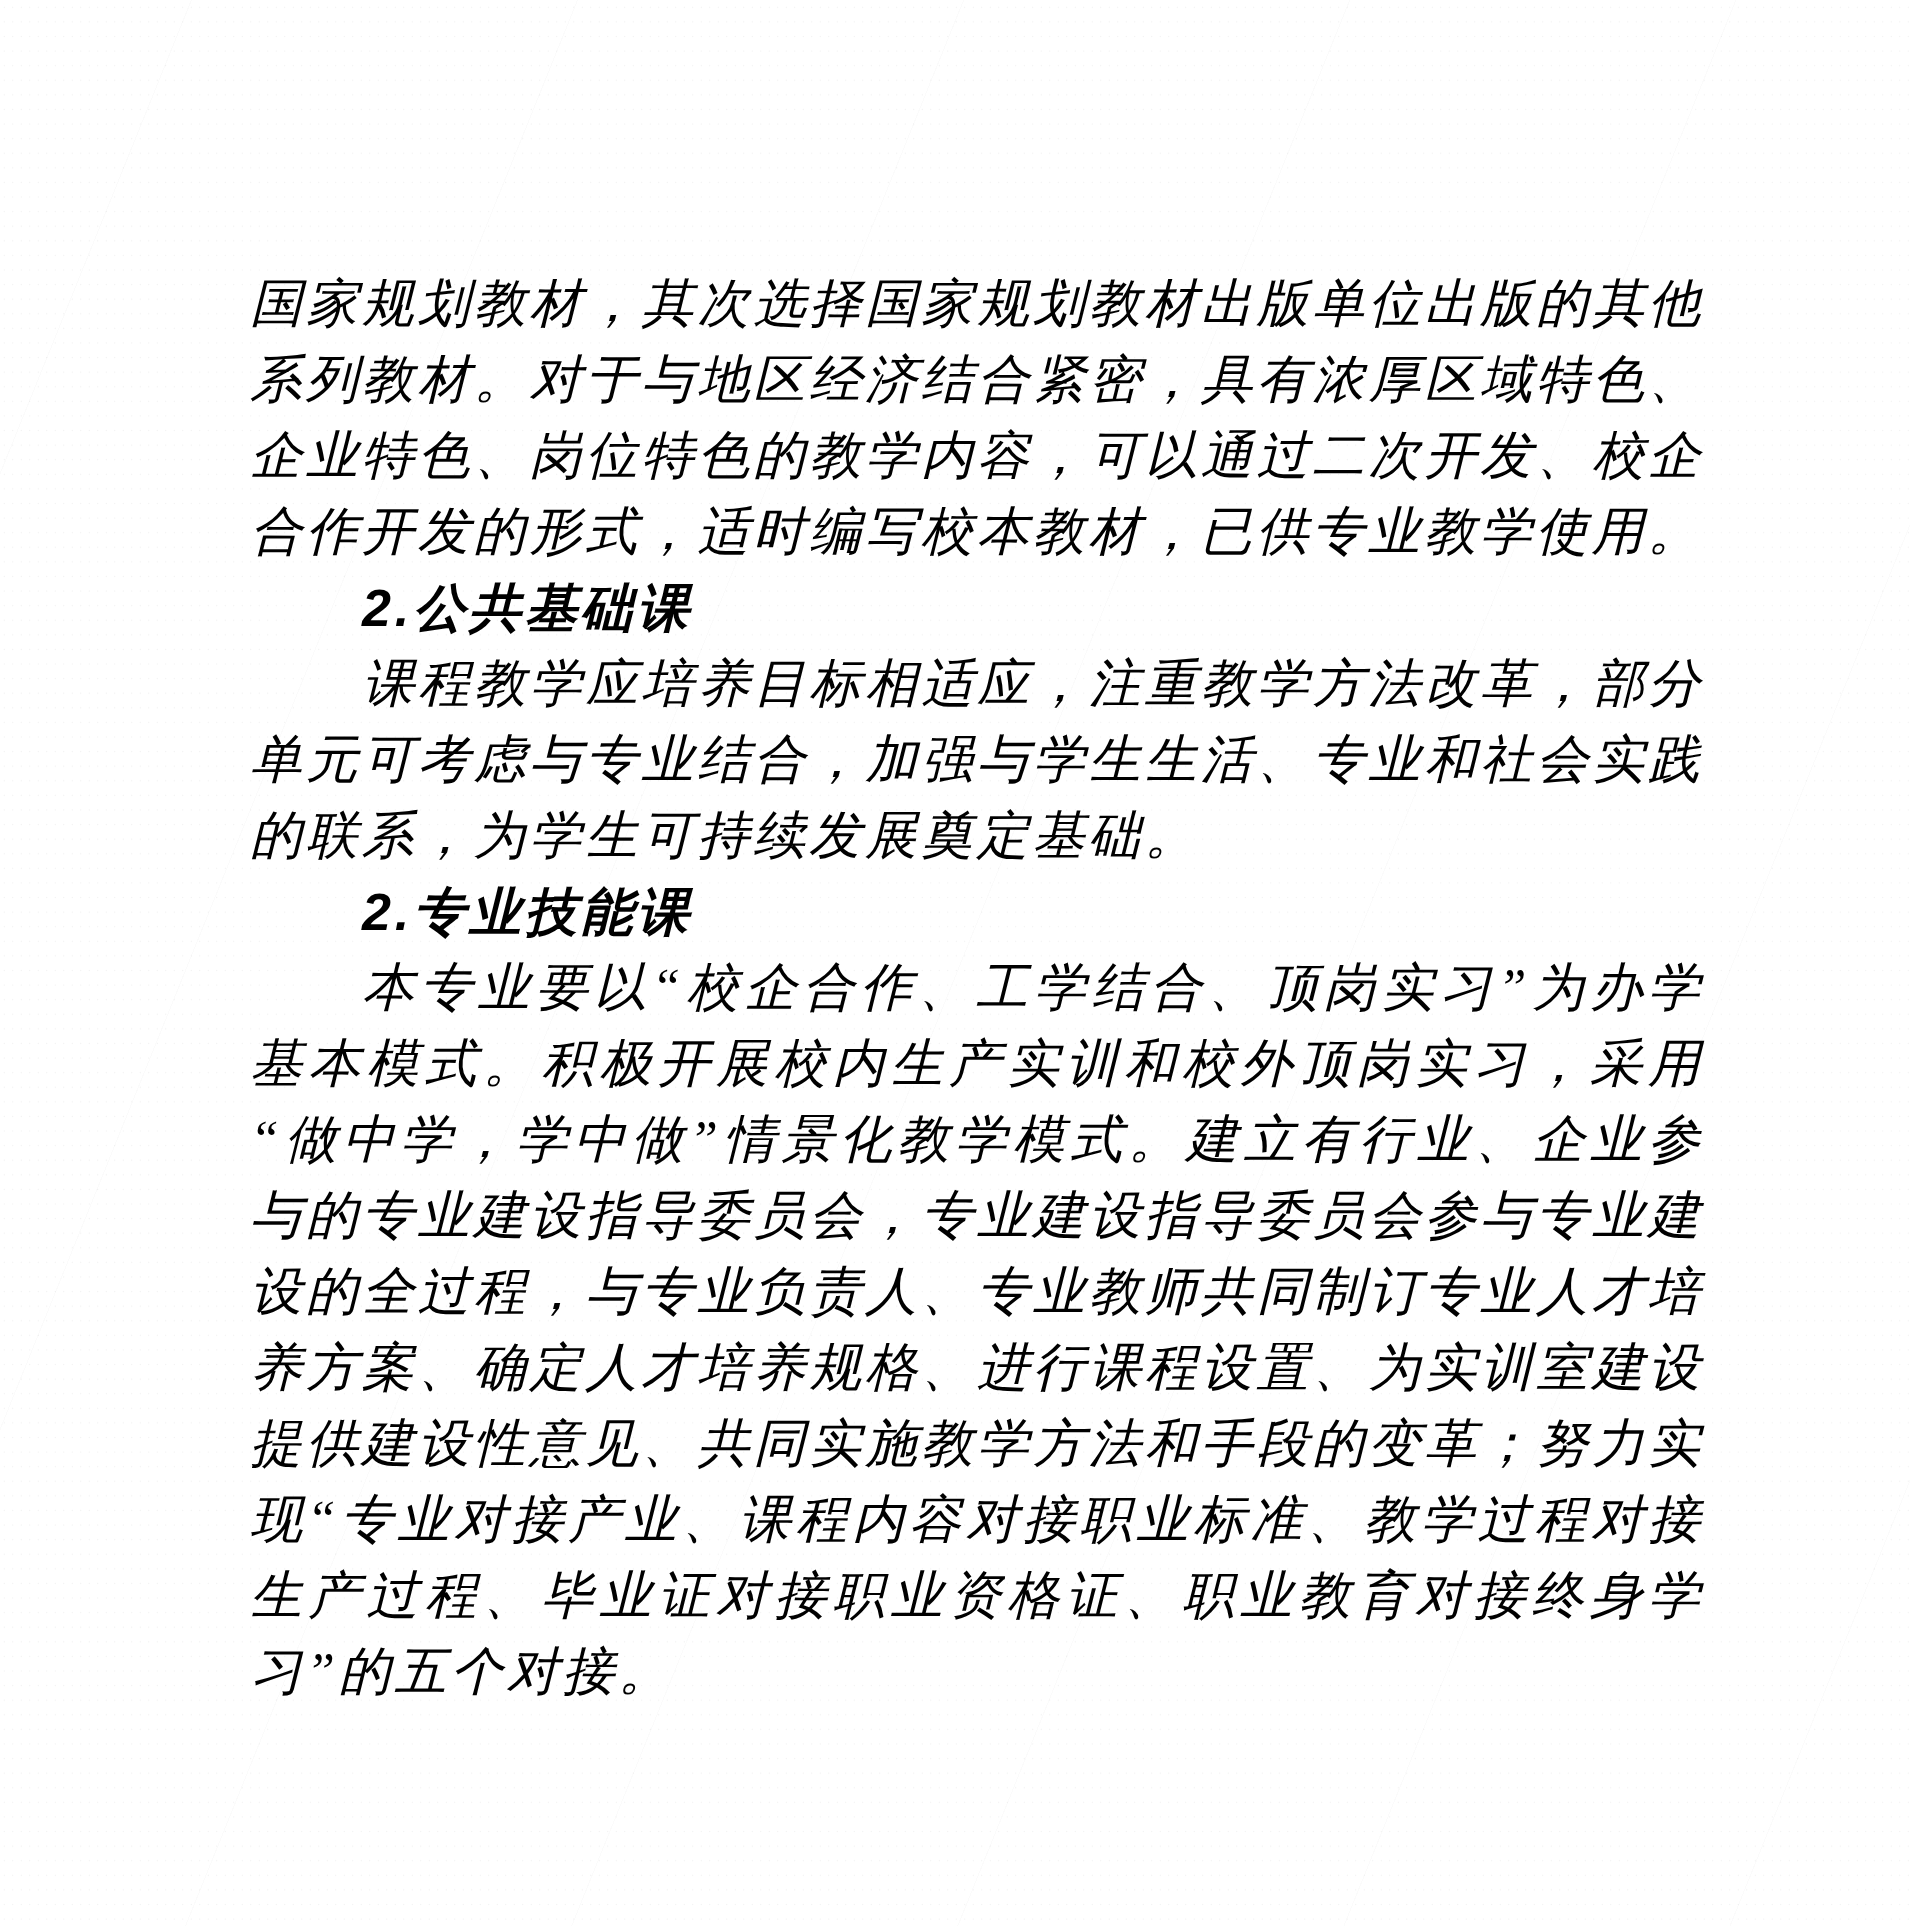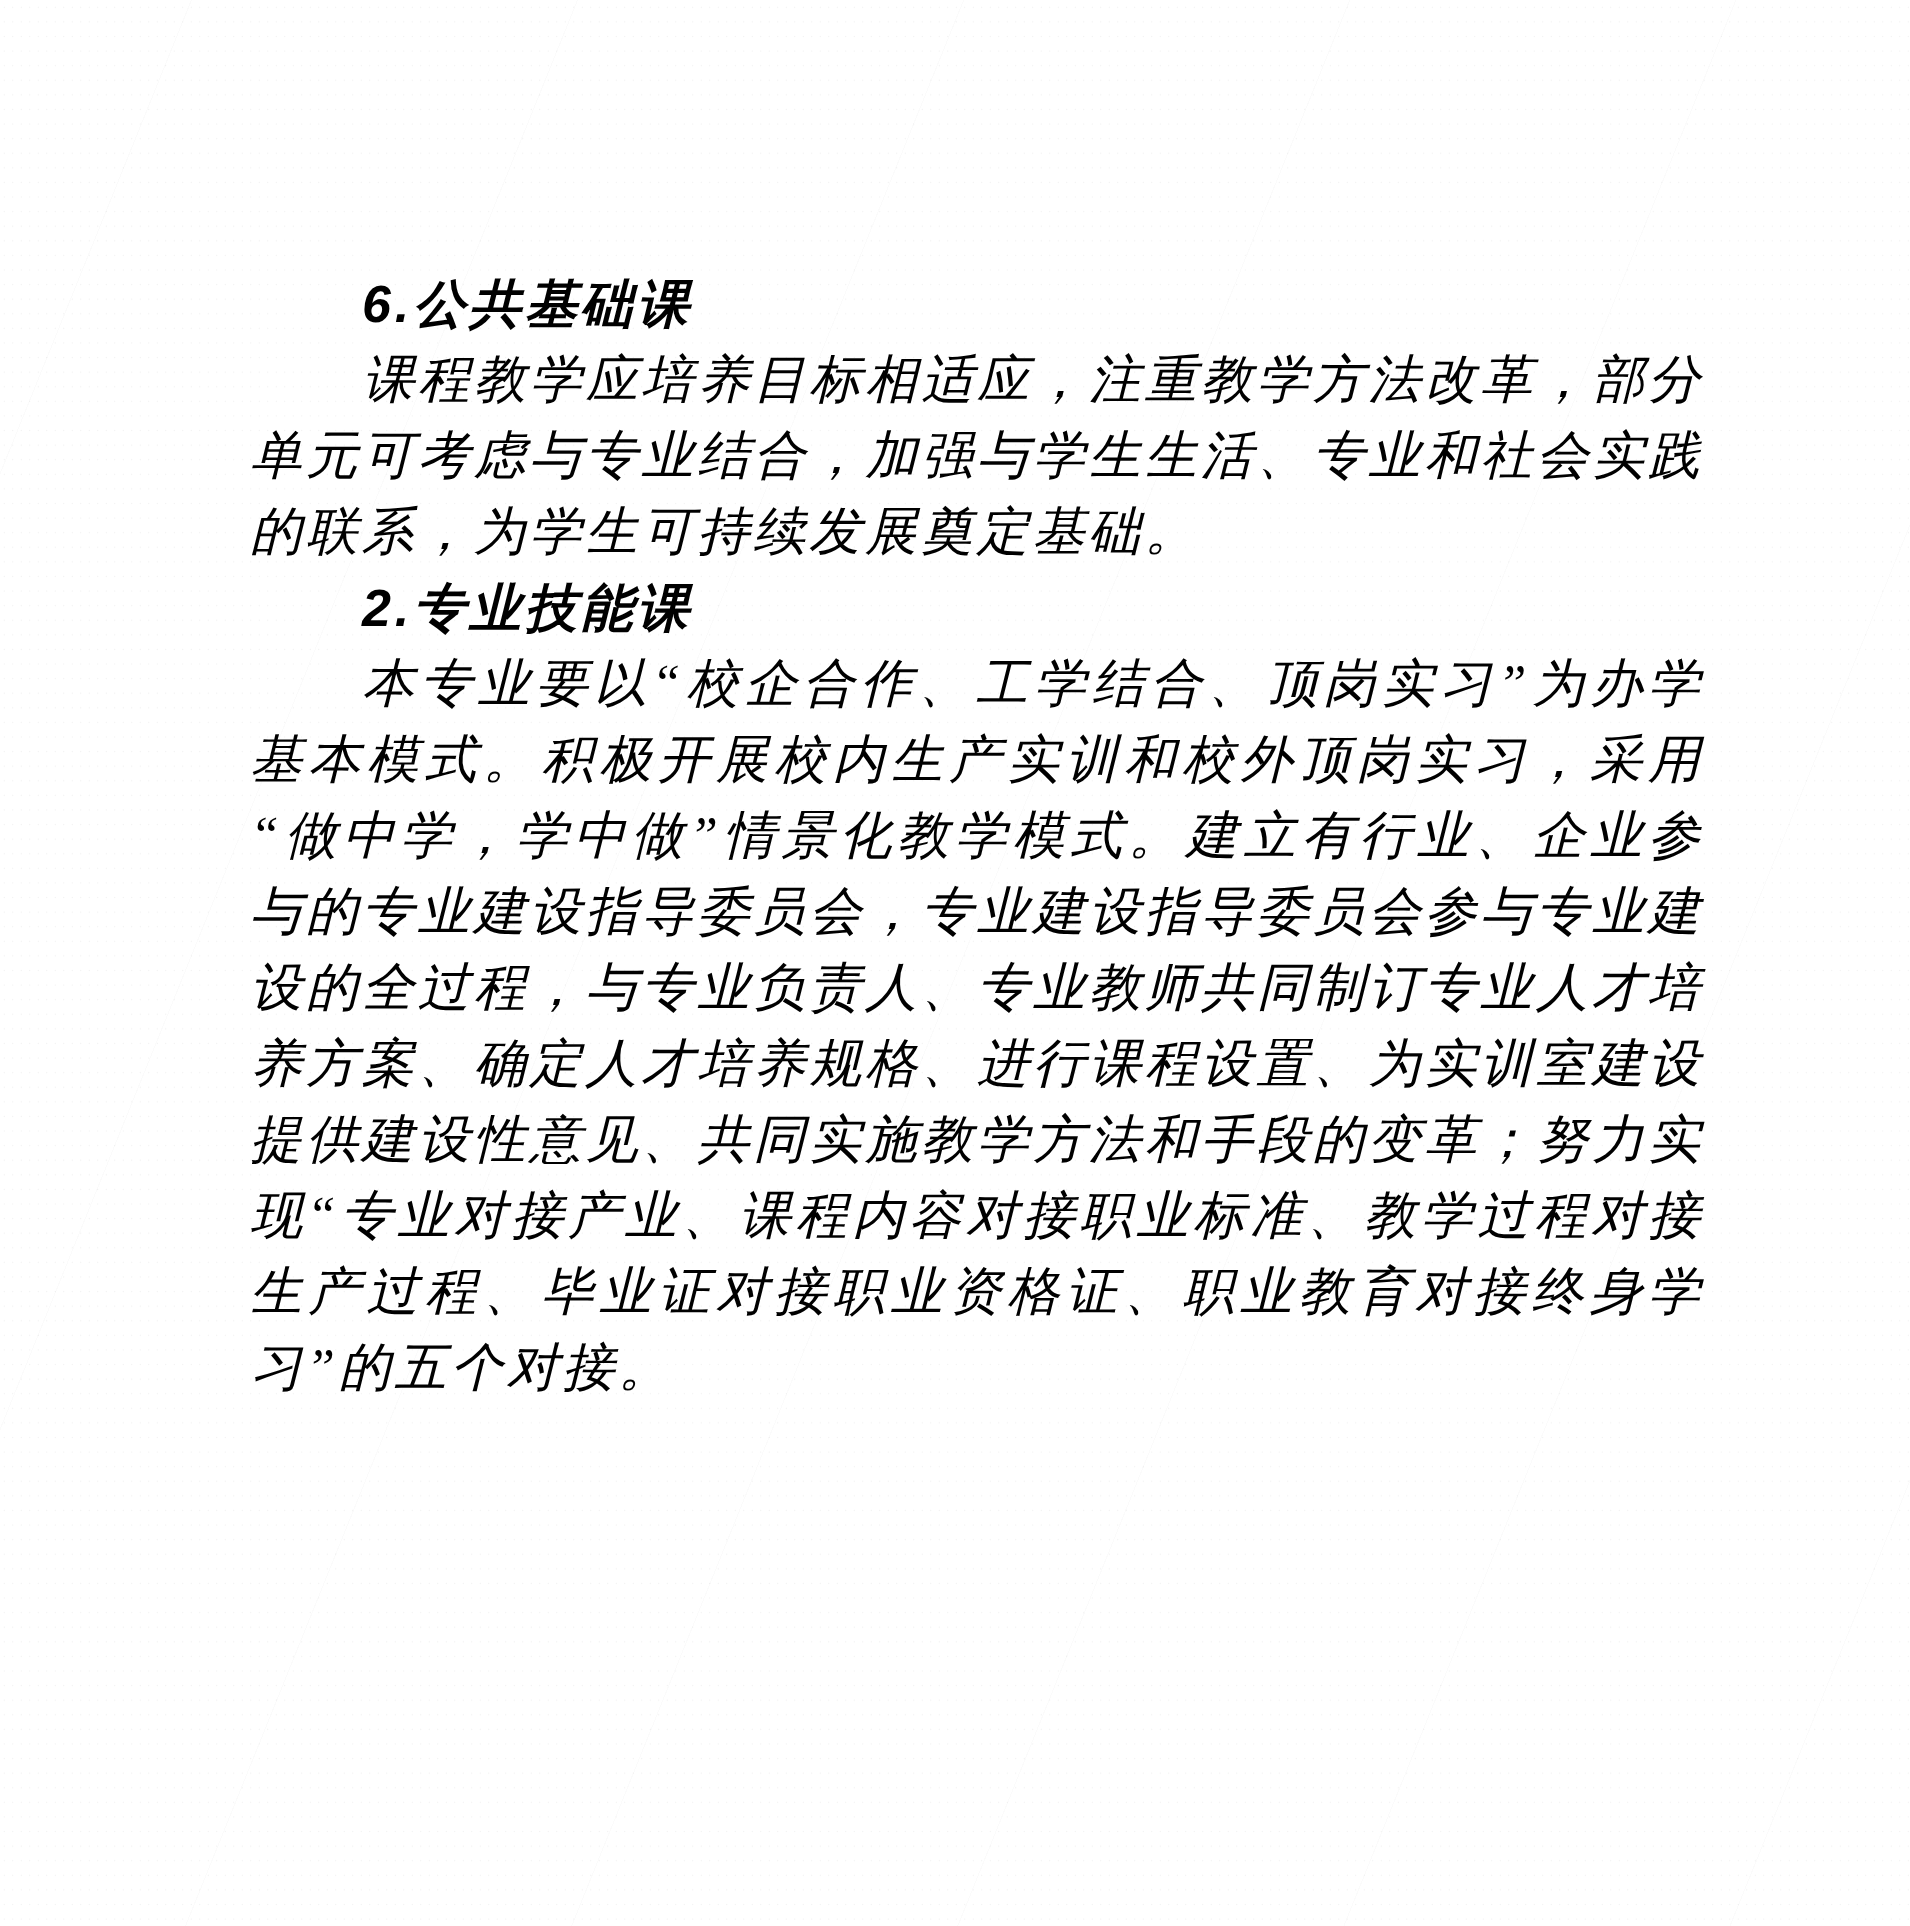--- a/index.html
+++ b/index.html
@@ -56,20 +56,21 @@
     font-weight: bold;
     text-indent: 112px;
   }
 </style>
 </head>
 <body>
 
 <div class="page">
   <div class="artifacts"></div>
   <div class="content">
-    <p class="heading-hei">6.公共基础课</p>
+    <p>国家规划教材，其次选择国家规划教材出版单位出版的其他系列教材。对于与地区经济结合紧密，具有浓厚区域特色、企业特色、岗位特色的教学内容，可以通过二次开发、校企合作开发的形式，适时编写校本教材，已供专业教学使用。</p>
+    <p class="heading-hei">2.公共基础课</p>
     <p class="indent">课程教学应培养目标相适应，注重教学方法改革，部分单元可考虑与专业结合，加强与学生生活、专业和社会实践的联系，为学生可持续发展奠定基础。</p>
     <p class="heading-hei">2.专业技能课</p>
     <p class="indent">本专业要以“校企合作、工学结合、顶岗实习”为办学基本模式。积极开展校内生产实训和校外顶岗实习，采用“做中学，学中做”情景化教学模式。建立有行业、企业参与的专业建设指导委员会，专业建设指导委员会参与专业建设的全过程，与专业负责人、专业教师共同制订专业人才培养方案、确定人才培养规格、进行课程设置、为实训室建设提供建设性意见、共同实施教学方法和手段的变革；努力实现“专业对接产业、课程内容对接职业标准、教学过程对接生产过程、毕业证对接职业资格证、职业教育对接终身学习”的五个对接。</p>
 
   </div>
 </div>
 
 
 </body></html>

